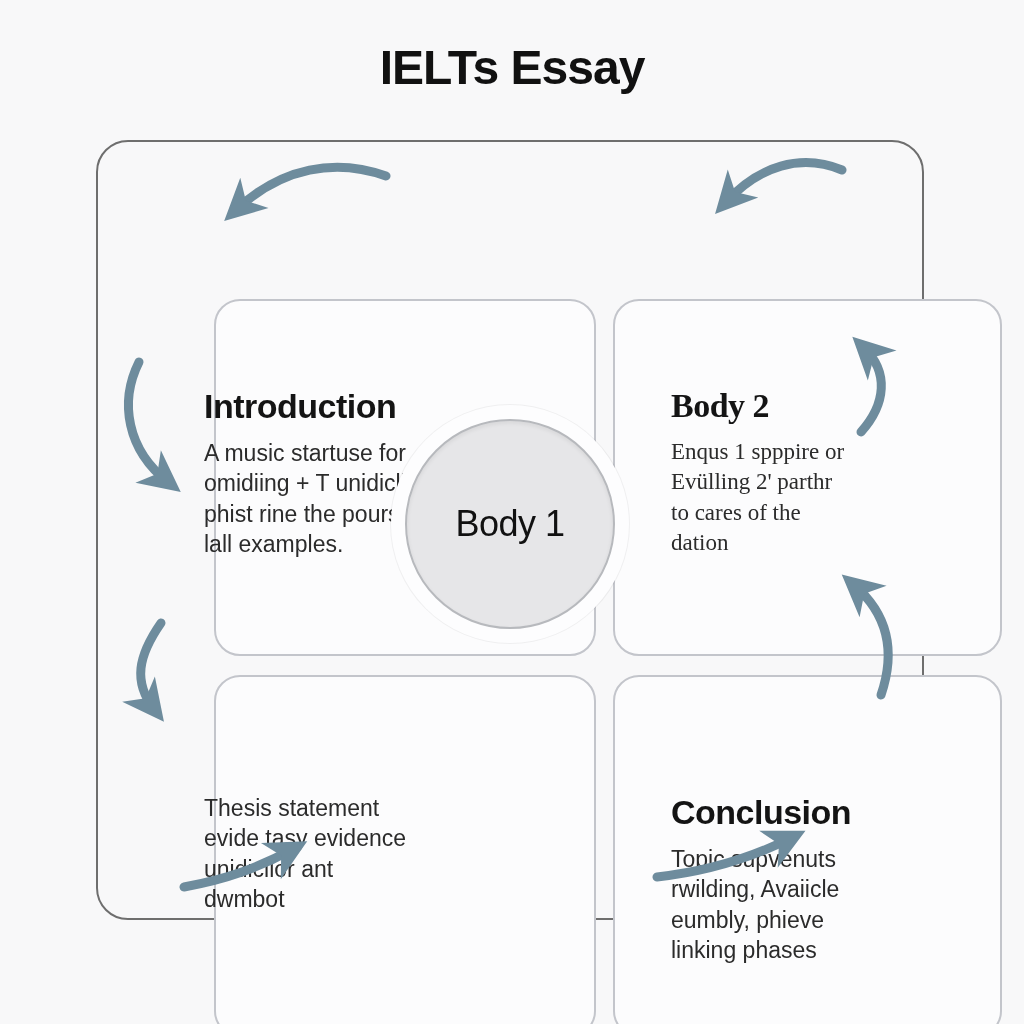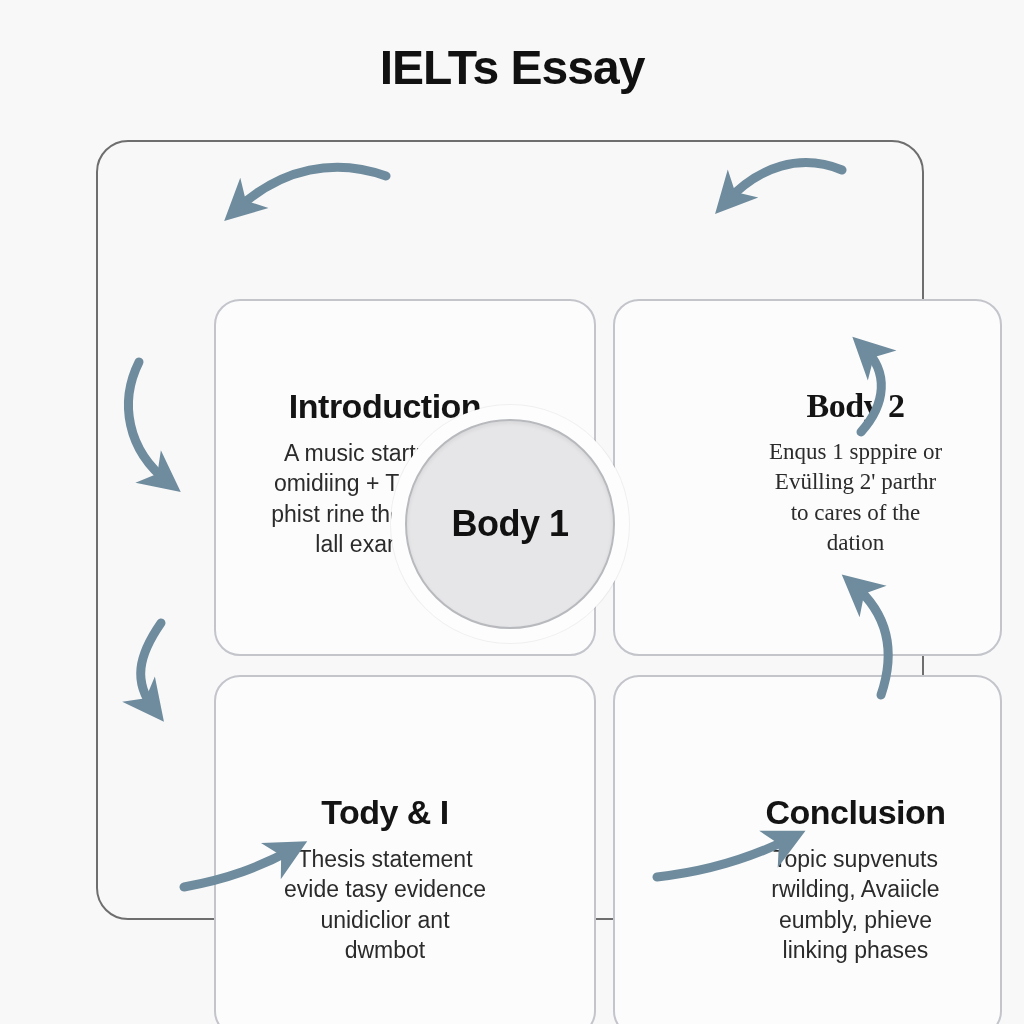--- a/index.html
+++ b/index.html
@@ -20,21 +20,21 @@
     border:2.5px solid var(--outer-border);border-radius:32px;background:var(--page-bg);
   }
   .panel{
     position:absolute;background:var(--panel-bg);
     border:2px solid var(--panel-border);border-radius:26px;
   }
   .panel.tl{left:116px;top:157px;width:382px;height:357px;}
   .panel.tr{left:515px;top:157px;width:389px;height:357px;font-family:Liberation Serif, serif;}
   .panel.bl{left:116px;top:533px;width:382px;height:362px;}
   .panel.br{left:515px;top:533px;width:389px;height:362px;}
-  .content{position:absolute;left:8px;width:100%;text-align:center;}
+  .content{position:absolute;left:16px;width:100%;}
   .panel.tl .content,.panel.tr .content{top:86px;}
   .panel.bl .content,.panel.br .content{top:116px;}
   .shift-left{transform:translateX(-28px);}
   .shift-right{transform:translateX(40px);}
   .content h2{
     font-size:34px;font-weight:bold;color:var(--heading-text);
     letter-spacing:-0.5px;margin-bottom:12px;
   }
   .content p{
     font-size:23px;line-height:1.32;color:var(--body-text);white-space:pre-line;
@@ -44,21 +44,21 @@
     background:#fdfdfe;border-radius:50%;
     box-shadow:0 0 0 1px rgba(0,0,0,0.05);
     display:flex;align-items:center;justify-content:center;
   }
   .circle-inner{
     width:210px;height:210px;border-radius:50%;
     background:var(--circle-fill);border:2.5px solid var(--circle-border);
     box-shadow:inset 0 2px 4px rgba(0,0,0,0.07);
     display:flex;align-items:center;justify-content:center;
   }
-  .circle-inner span{font-size:36px;font-weight:bold;color:#111;letter-spacing:-0.5px;}
+  .circle-inner span{font-size:36px;font-weight:normal;color:#111;letter-spacing:-0.5px;}
   svg.arrows{position:absolute;left:0;top:0;width:1024px;height:1024px;pointer-events:none;}
   svg.arrows path.stroke{
     fill:none;stroke:var(--arrow);stroke-width:9;stroke-linecap:round;
   }
   svg.arrows marker path{fill:var(--arrow);}
 </style>
 </head>
 <body>
 
 <div class="canvas">
@@ -81,21 +81,20 @@
         <h2>Body 2</h2>
         <p>Enqus 1 spppire or
 Evülling 2' parthr
 to cares of the
 dation</p>
       </div>
     </section>
 
     <section class="panel bl">
       <div class="content shift-left">
-        <h2>Tody &amp; I</h2>
         <p>Thesis statement
 evide tasy evidence
 unidiclior ant
 dwmbot</p>
       </div>
     </section>
 
     <section class="panel br">
       <div class="content shift-right">
         <h2>Conclusion</h2>

